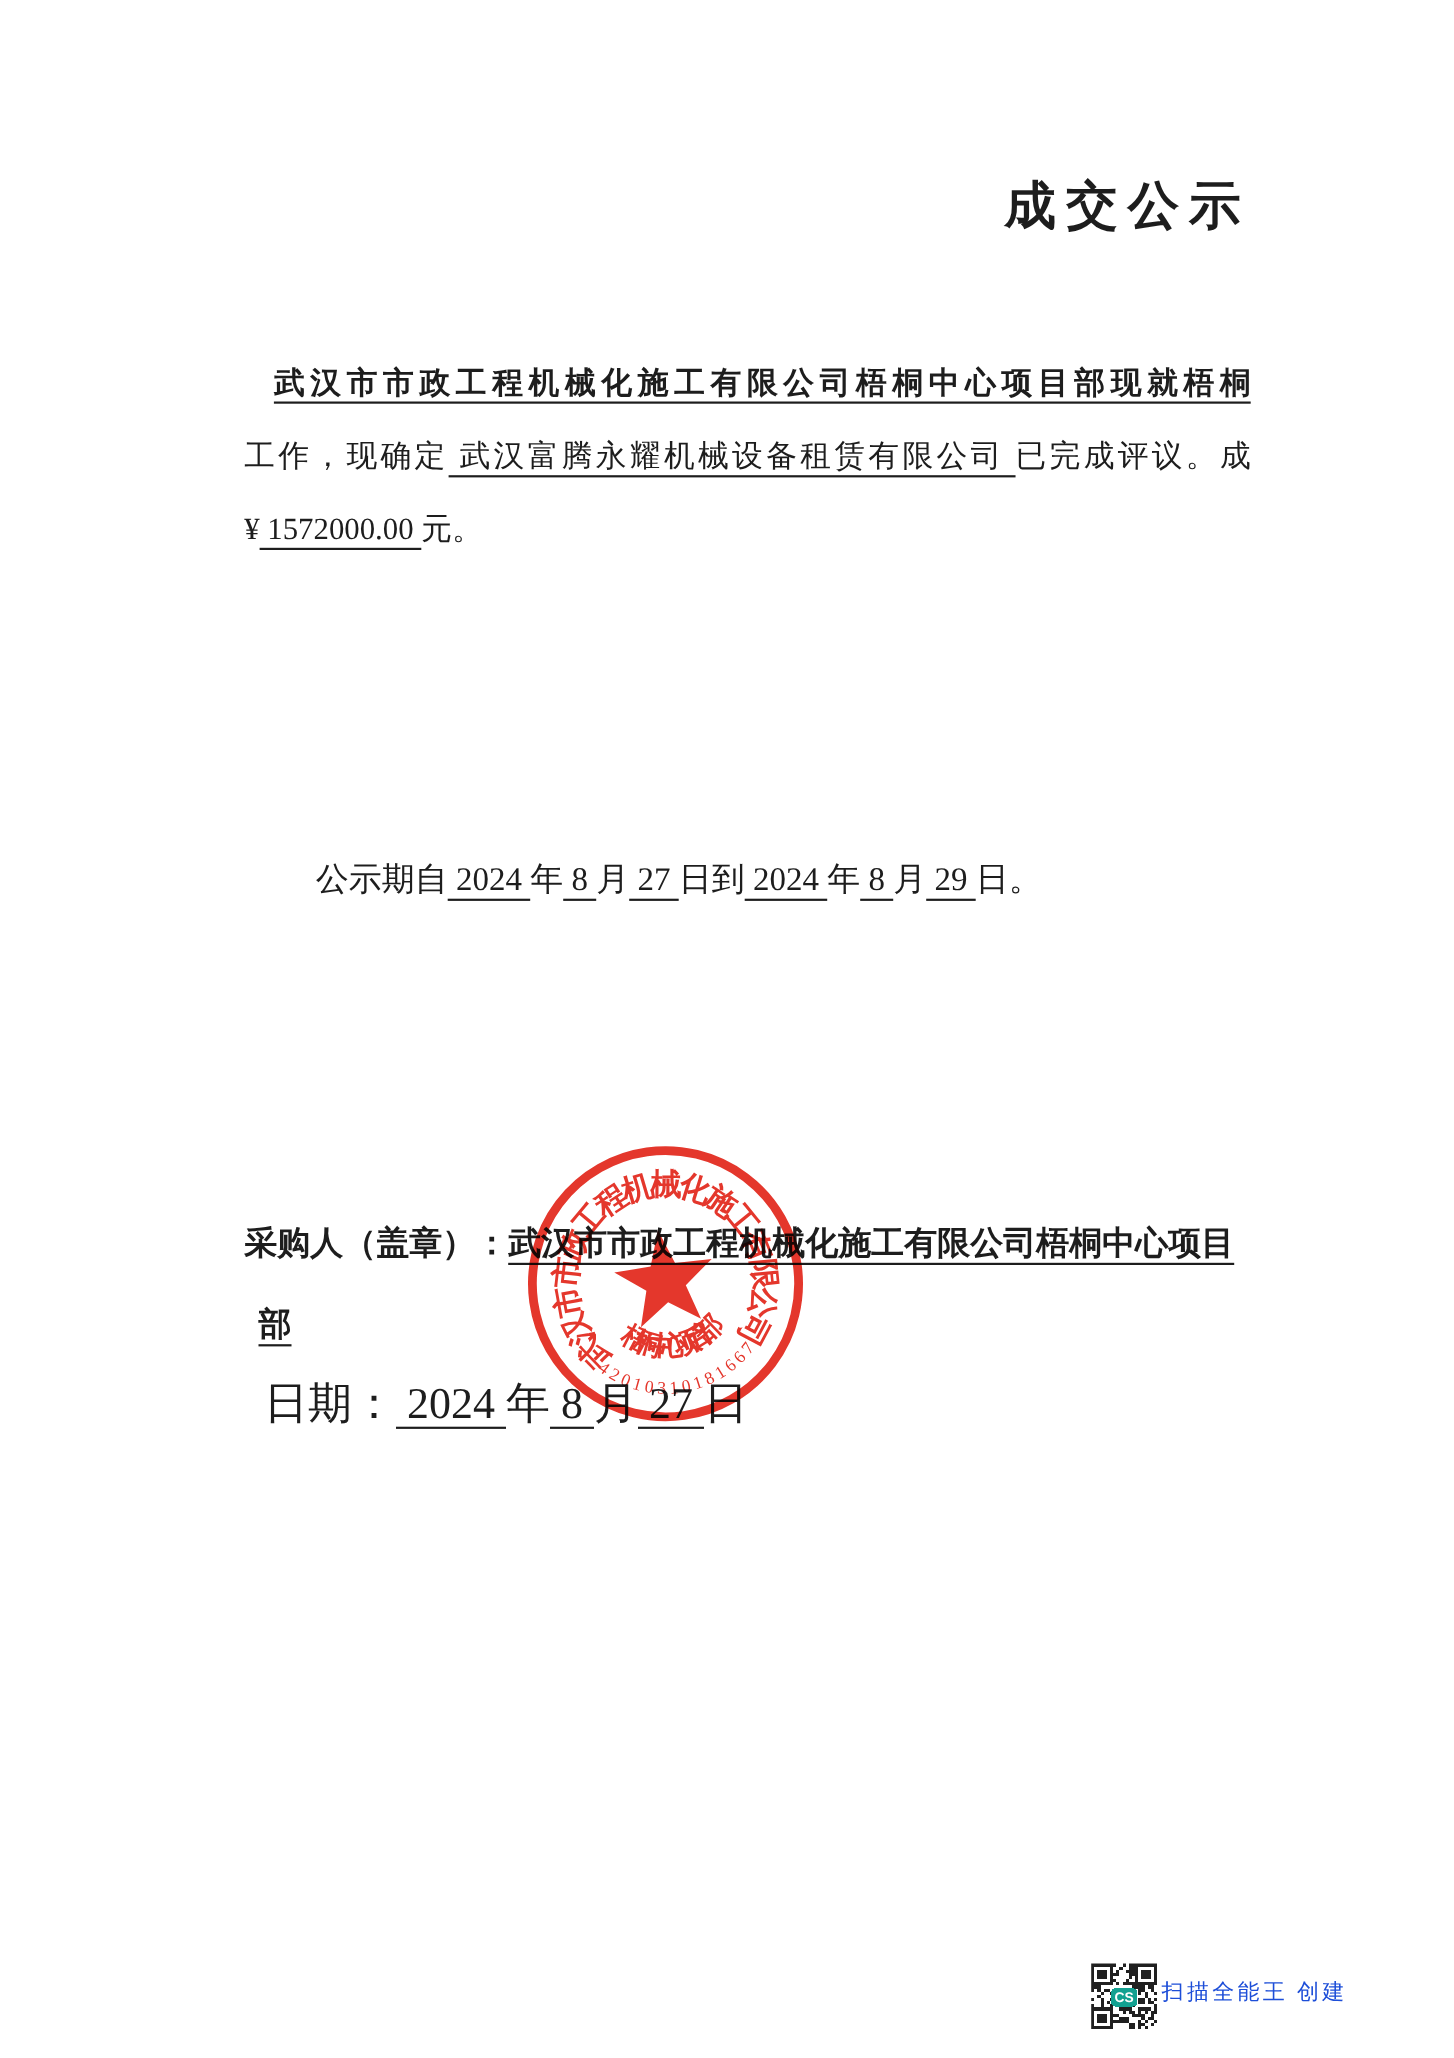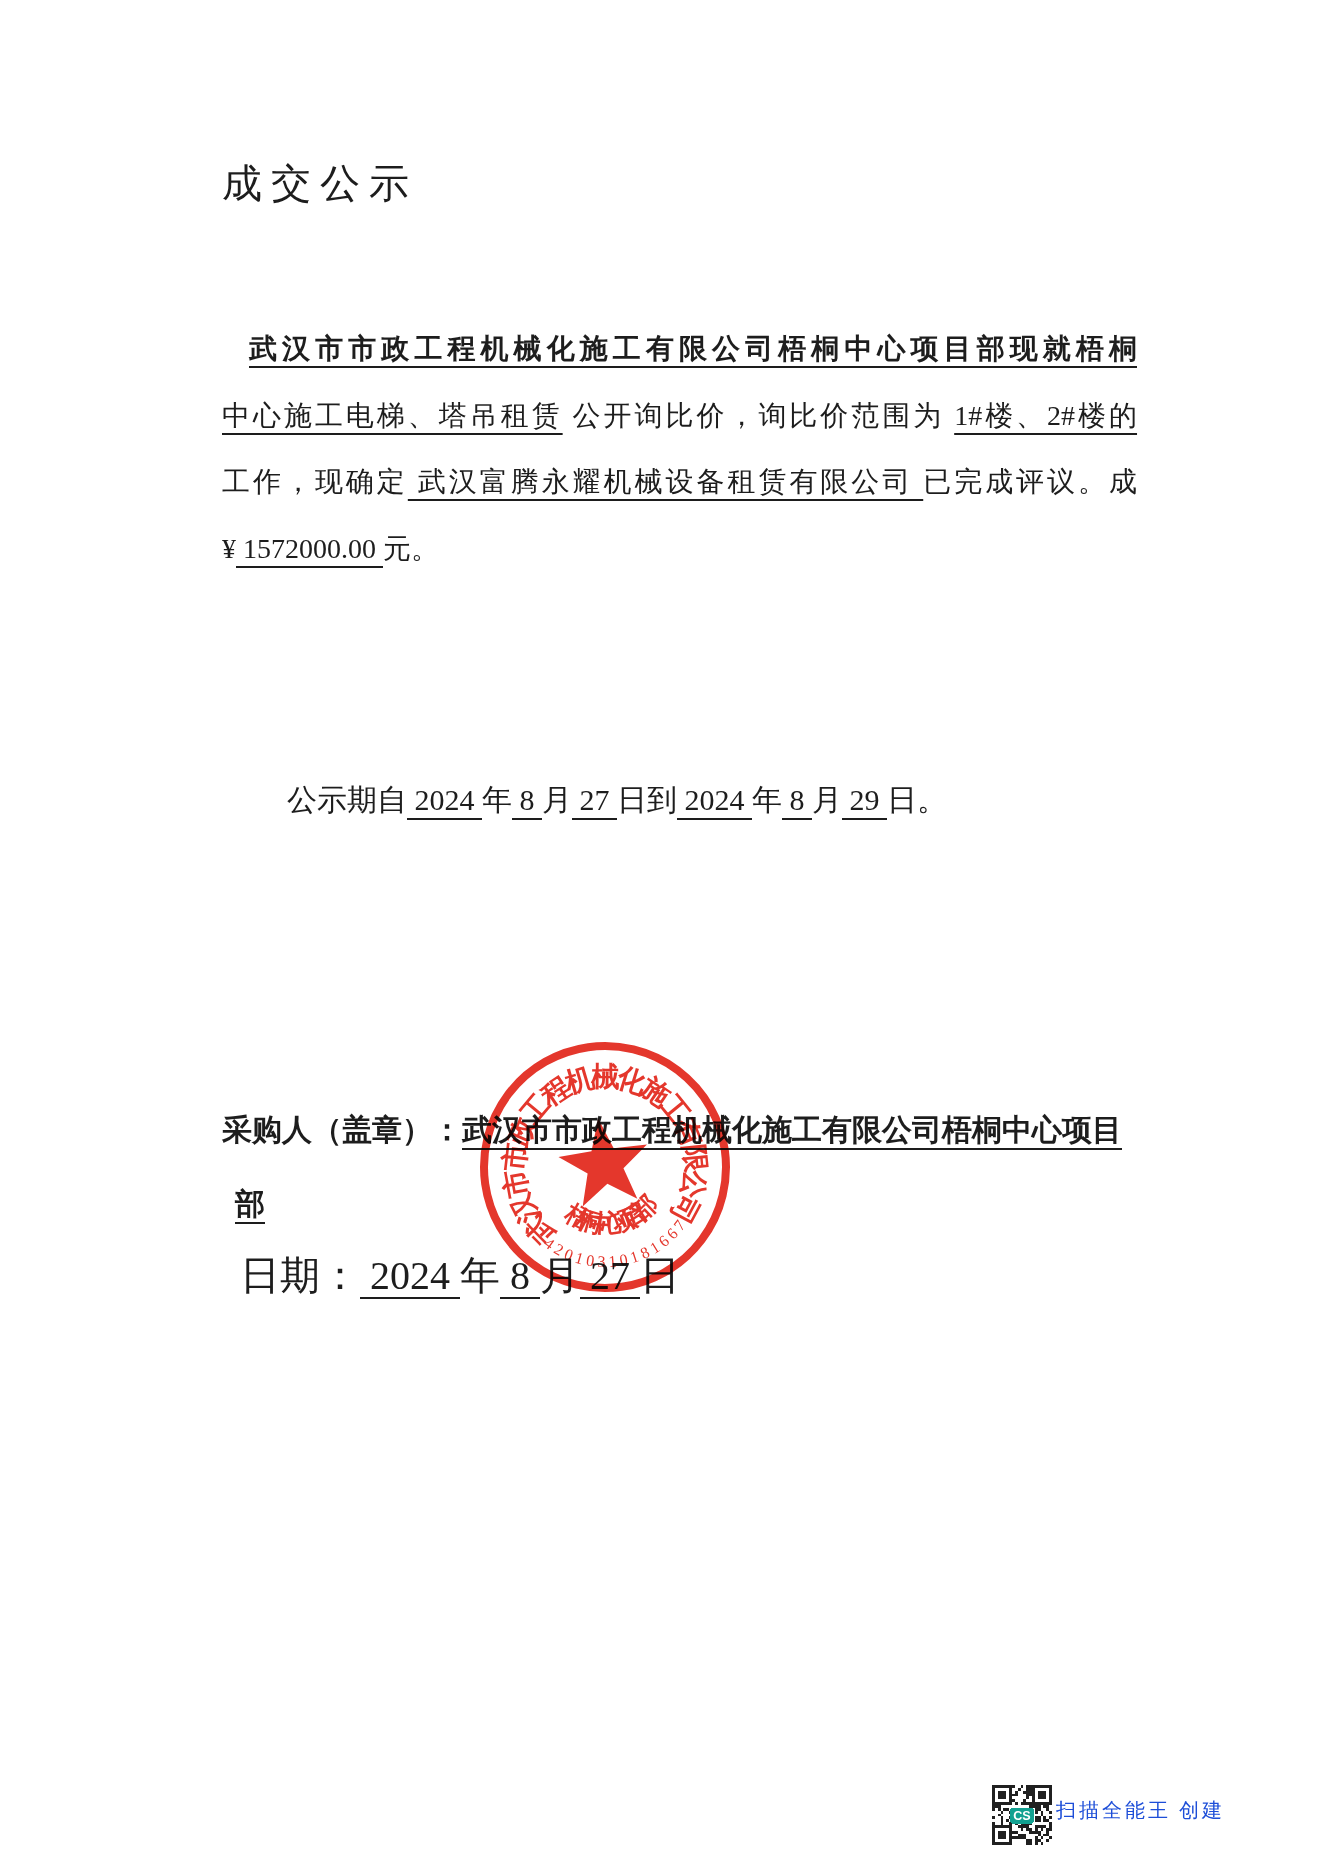--- a/index.html
+++ b/index.html
@@ -3,21 +3,21 @@
 <meta charset="utf-8">
 <style>
   html,body { margin:0; padding:0; }
   body {
     width:1322px; height:1871px; position:relative; overflow:hidden;
     background:#ffffff; color:#1d1d1d;
     font-family:"Liberation Serif","DejaVu Serif",serif;
   }
   .doc-title {
     position:absolute; left:222px; top:156px; width:915px;
-    text-align:left; font-size:40px; font-weight:400; letter-spacing:9px;
+    text-align:right; font-size:47px; font-weight:700; letter-spacing:9px;
   }
   .para1 {
     position:absolute; left:222px; top:316px; width:915px;
     font-size:28px; line-height:66.5px;
   }
   .line { text-align:justify; }
   .jst  { text-align-last:justify; }
   .indent { text-indent:27px; }
   .u { text-decoration:underline; text-underline-offset:8px; text-decoration-thickness:2px; }
   .b { font-weight:700; }
@@ -48,21 +48,20 @@
     font-size:20px; letter-spacing:3px; color:#1d4ed8;
   }
 </style>
 </head>
 <body>
 
 <div class="doc-title">成交公示</div>
 
 <div class="para1">
   <div class="line jst indent"><span class="u b">武汉市市政工程机械化施工有限公司梧桐中心项目部现就梧桐</span></div>
-  <div class="line jst"><span class="u">中心施工电梯、塔吊租赁</span><span> 公开询比价，询比价范围为 </span><span class="u">1#楼、2#楼的</span></div>
   <div class="line jst"><span>工作，现确定</span><span class="u"> 武汉富腾永耀机械设备租赁有限公司 </span><span>已完成评议。成</span></div>
   <div class="line"><span>¥</span><span class="u"> 1572000.00 </span><span>元。</span></div>
 </div>
 
 <div class="para2"><span>公示期自</span><span class="u"> 2024 </span><span>年</span><span class="u"> 8 </span><span>月</span><span class="u"> 27 </span><span>日到</span><span class="u"> 2024 </span><span> 年</span><span class="u"> 8 </span><span>月</span><span class="u"> 29 </span><span>日。</span></div>
 
 <div class="sig-line1"><span class="b">采购人（盖章）：</span><span class="u b">武汉市市政工程机械化施工有限公司梧桐中心项目</span></div>
 <div class="sig-line2"><span class="u b">部</span></div>
 <div class="date-line"><span>日期：</span><span class="u"> 2024 </span><span>年</span><span class="u"> 8 </span><span>月</span><span class="u"> 27 </span><span>日</span></div>
 

